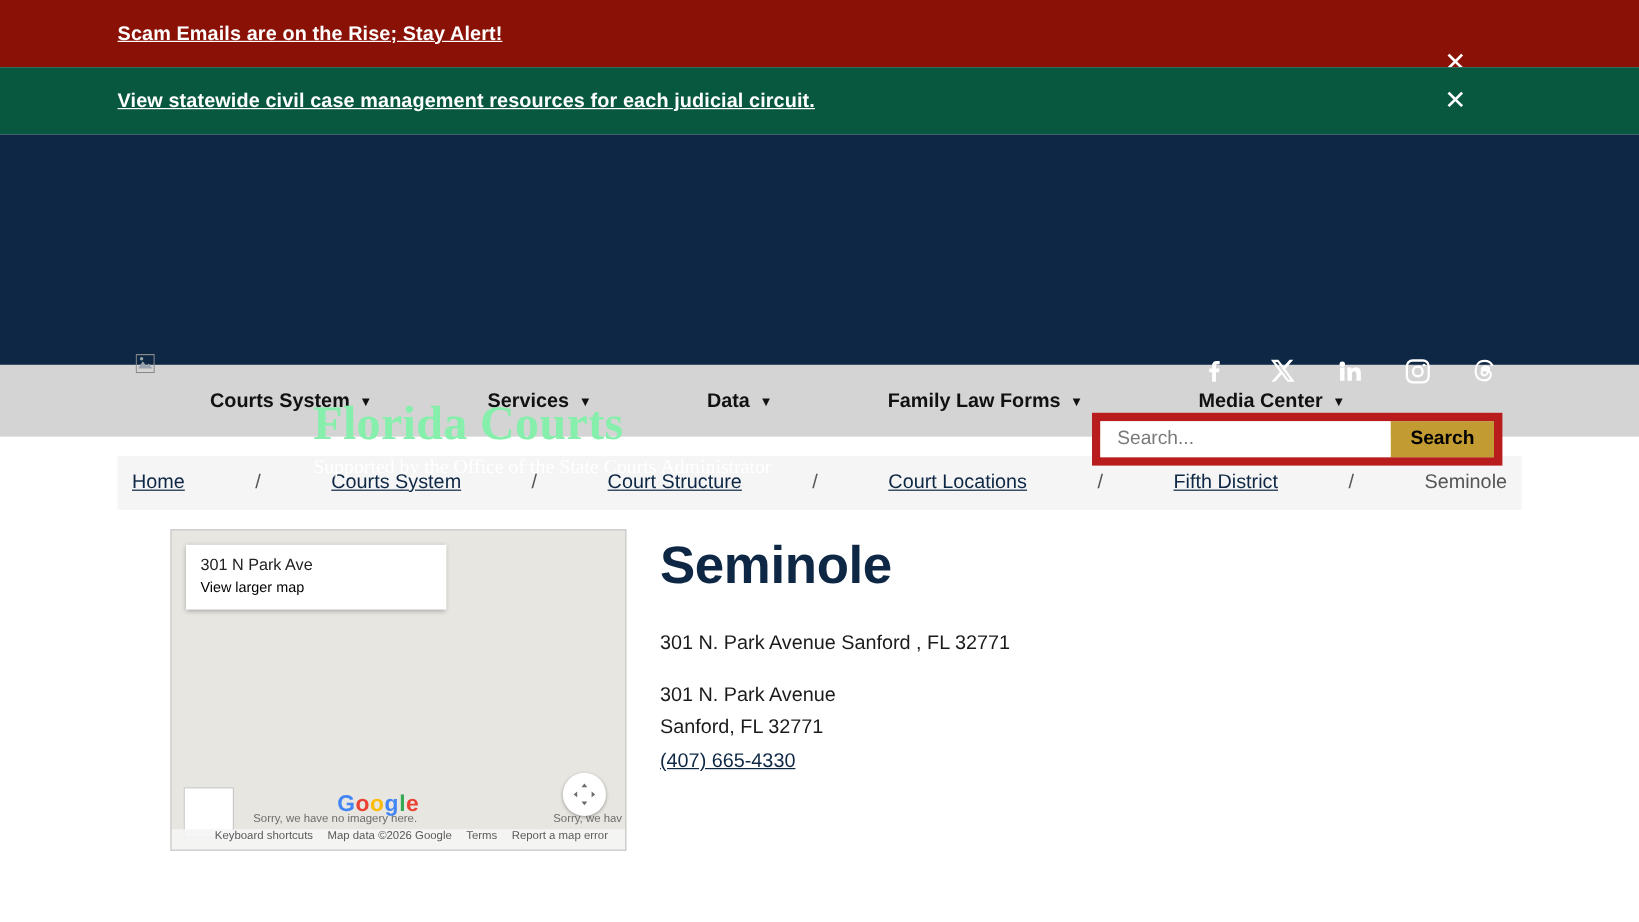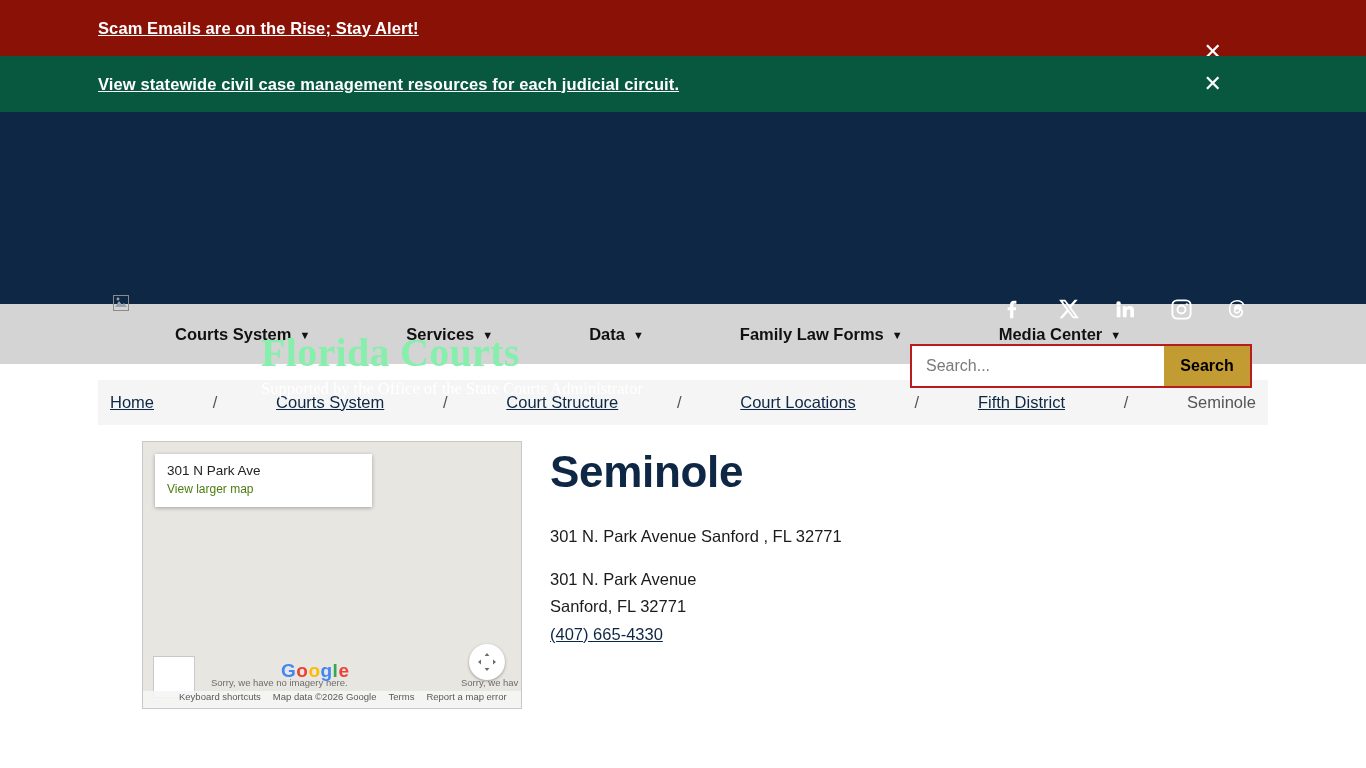--- a/index.html
+++ b/index.html
@@ -97,21 +97,21 @@
     width: 30px;
     height: 30px;
   }
   .searchbox {
     position: absolute;
     right: 114px;
     top: 232px;
     display: flex;
     width: 342px;
     height: 44px;
-    border: 2px solid #b91c1c;
+    border: 7px solid #b91c1c;
   }
   .searchbox input {
     flex: 1;
     border: none;
     outline: none;
     padding: 0 14px;
     font-size: 16px;
     color: #333;
     background: #ffffff;
     font-family: "Liberation Sans", sans-serif;
@@ -193,21 +193,21 @@
     left: 12px;
     top: 12px;
     width: 217px;
     background: #ffffff;
     box-shadow: 0 1px 4px rgba(0,0,0,.3);
     padding: 9px 12px 10px 12px;
   }
   .map-card-title { font-size: 13.5px; color: #222; }
   .map-card-link {
     font-size: 12px;
-    color: #4d7c0f;
+    color: #000000;
     text-decoration: none;
     cursor: pointer;
     display: inline-block;
     margin-top: 4px;
   }
   .map-compass {
     position: absolute;
     right: 16px;
     bottom: 28px;
     width: 36px;

